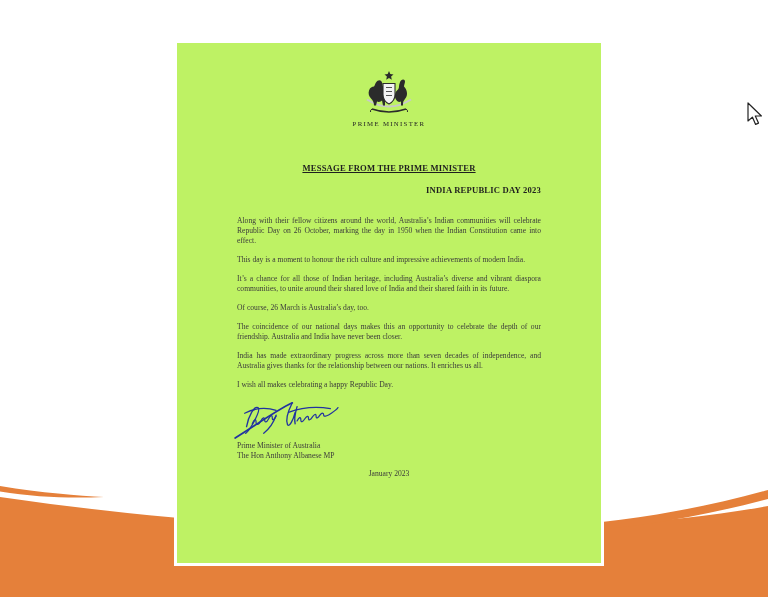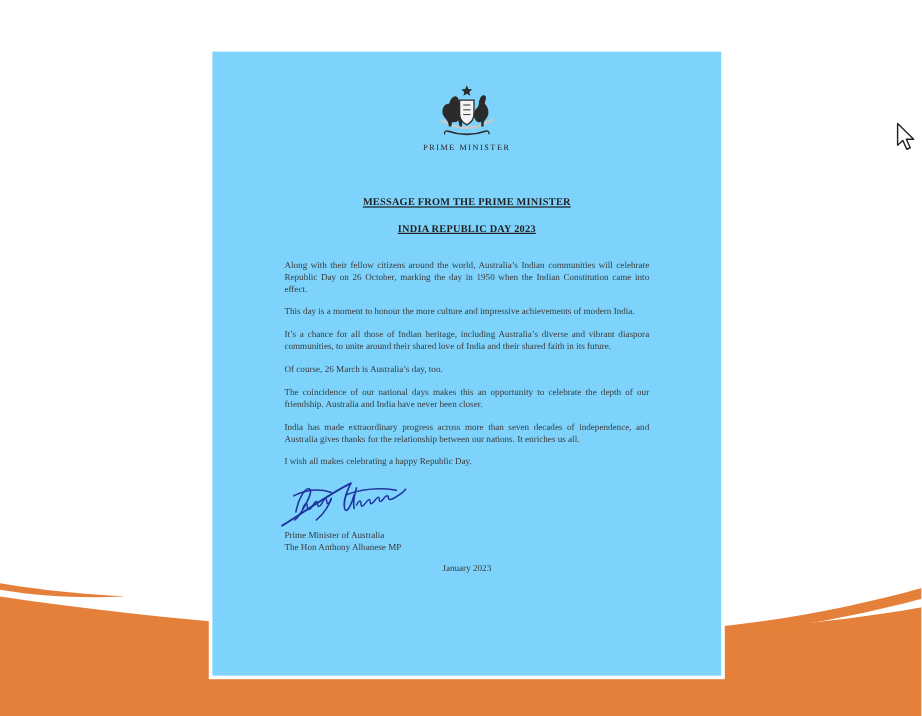--- a/index.html
+++ b/index.html
@@ -3,31 +3,31 @@
 <meta charset="utf-8">
 <style>
   html,body{margin:0;padding:0;}
   .stage{
     position:relative;width:768px;height:597px;overflow:hidden;
     background:#ffffff;font-family:"Liberation Serif", serif;
   }
   .swoosh{position:absolute;left:0;top:0;width:768px;height:597px;z-index:1;}
   .paper{
     position:absolute;left:177px;top:43px;width:424px;height:520px;
-    background:#7dd3fc;box-shadow:0 0 0 3px #ffffff;z-index:2;
+    background:#bef264;box-shadow:0 0 0 3px #ffffff;z-index:2;
     padding:27px 60px 0 60px;box-sizing:border-box;color:#3b3b3b;
   }
   .crest{width:56px;height:45px;margin:0 auto;display:block;}
   .pm-label{
     margin-top:5px;text-align:center;font-size:6.8px;letter-spacing:1.3px;
     color:#232323;white-space:nowrap;
   }
   .h1{margin-top:36px;text-align:center;font-size:8.6px;font-weight:bold;color:#1f1f1f;letter-spacing:.2px;}
   .h1 span{text-decoration:underline;}
-  .h2{margin-top:12px;text-align:center;font-size:8.6px;font-weight:bold;color:#1f1f1f;letter-spacing:.2px;text-decoration:underline;}
+  .h2{margin-top:12px;text-align:right;font-size:8.6px;font-weight:bold;color:#1f1f1f;letter-spacing:.2px;}
   .bodytext{margin-top:21px;}
   .bodytext p{font-size:7.6px;line-height:10px;margin:0 0 9px 0;text-align:justify;}
   .signature{display:block;width:112px;height:40px;margin:3px 0 0 -5px;}
   .signoff{font-size:7.6px;line-height:9.5px;margin-top:2px;color:#3b3b3b;}
   .date{font-size:7.6px;margin-top:9px;color:#3b3b3b;text-align:center;}
   .cursor{position:absolute;left:746px;top:102px;width:17px;height:24px;z-index:3;}
 </style>
 </head>
 <body>
 
@@ -58,21 +58,21 @@
       <path d="M11,38.5 q-2,1 -1.5,3 M45,38.5 q2,1 1.5,3" fill="none" stroke="#2b2b2b" stroke-width="1"></path>
     </svg>
 
     <div class="pm-label">PRIME MINISTER</div>
 
     <div class="h1"><span>MESSAGE FROM THE PRIME MINISTER</span></div>
     <div class="h2">INDIA REPUBLIC DAY 2023</div>
 
     <div class="bodytext">
       <p>Along with their fellow citizens around the world, Australia’s Indian communities will celebrate Republic Day on 26 October, marking the day in 1950 when the Indian Constitution came into effect.</p>
-      <p>This day is a moment to honour the more culture and impressive achievements of modern India.</p>
+      <p>This day is a moment to honour the rich culture and impressive achievements of modern India.</p>
       <p>It’s a chance for all those of Indian heritage, including Australia’s diverse and vibrant diaspora communities, to unite around their shared love of India and their shared faith in its future.</p>
       <p>Of course, 26 March is Australia’s day, too.</p>
       <p>The coincidence of our national days makes this an opportunity to celebrate the depth of our friendship. Australia and India have never been closer.</p>
       <p>India has made extraordinary progress across more than seven decades of independence, and Australia gives thanks for the relationship between our nations. It enriches us all.</p>
       <p>I wish all makes celebrating a happy Republic Day.</p>
     </div>
 
     <svg class="signature" viewBox="0 0 115 42" xmlns="http://www.w3.org/2000/svg">
       <g fill="none" stroke="#2133a0" stroke-linecap="round">
 

